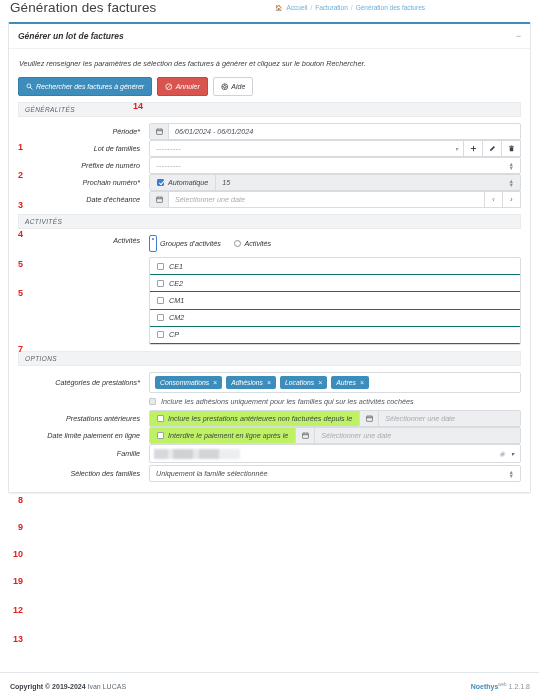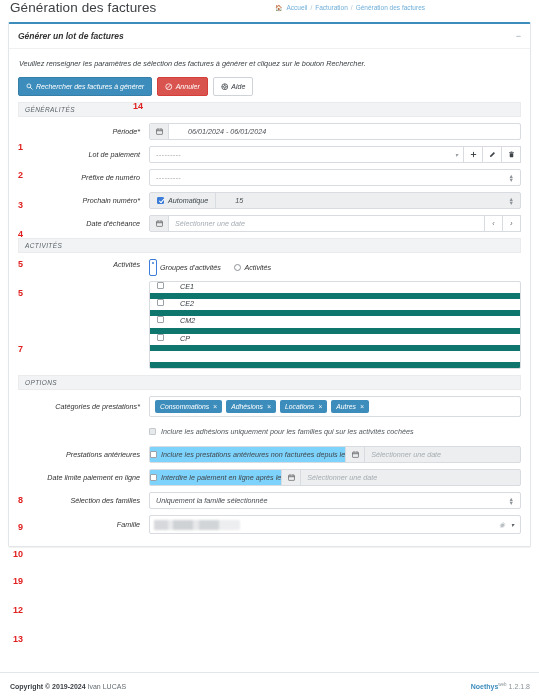--- a/index.html
+++ b/index.html
@@ -83,40 +83,40 @@
     background: #f2f3f4;
     border: 1px solid #eaebec;
     font-size: 6.5px;
     letter-spacing: .4px;
     color: #585f65;
     padding: 3px 6px;
     margin: 6px 0 6px 0;
   }
 
   
-  .frow { display: flex; align-items: center; margin-bottom: 6px; min-height: 17px; }
+  .frow { display: flex; align-items: center; min-height: 17px; }
   .flabel {
     width: 131px; flex: 0 0 131px; text-align: right; padding-right: 9px;
     font-size: 7.2px; color: #333; line-height: 10px;
   }
   .fctl { flex: 1 1 auto; display: flex; align-items: stretch; }
 
   .inp {
     flex: 1 1 auto; display: flex; align-items: center;
     border: 1px solid #d8dbdf; border-radius: 2px; background: #fff;
     height: 17px; font-size: 7.2px; color: #4a5055;
     overflow: hidden;
   }
   .inp.disabled { background: #eceeef; }
   .igroup-ico {
     width: 19px; flex: 0 0 19px; display: flex; align-items: center; justify-content: center;
     background: #eceeef; border-right: 1px solid #d8dbdf; align-self: stretch;
     color: #55595c;
   }
-  .inp .val { padding-left: 19px; color: #4a5055; }
+  .inp .val { padding-left: 6px; color: #4a5055; }
   .inp .ph  { padding-left: 6px; color: #a7adb3; }
   .inp .dots { padding-left: 6px; color: #8d9398; letter-spacing: .4px; }
 
   .caret-sm {
     margin-left:auto; margin-right: 6px; color:#9aa0a6; font-size:6px;
   }
   .spin {
     margin-left:auto; margin-right: 6px; display:flex; flex-direction:column;
     line-height:4px; color:#8b9196; font-size:5.5px; align-items:center;
   }
@@ -135,21 +135,21 @@
   }
 
   
   .chk-prefix {
     display:flex; align-items:center; gap:4px;
     padding: 0 7px; background:#eceeef; border-right:1px solid #d8dbdf;
     align-self:stretch; font-size:7.2px; color:#40464b; white-space: nowrap;
   }
   .chk-inline {
     display:flex; align-items:center; gap:4px;
-    padding: 0 0; background:#7dd3fc; border-right:1px solid #d8dbdf;
+    padding: 0 7px; background:#bef264; border-right:1px solid #d8dbdf;
     align-self:stretch; font-size:7.2px; color:#40464b; white-space: nowrap;
   }
   .cbox {
     width: 7px; height: 7px; border: 1px solid #9aa1a7; border-radius: 1px;
     background: #fff; display:inline-block; flex:0 0 7px; position:relative;
   }
   .cbox.checked { background: #3b7dd8; border-color: #3b7dd8; }
   .cbox.checked:after {
     content:""; position:absolute; left:1.6px; top:.3px; width:2.4px; height:4.2px;
     border: solid #fff; border-width: 0 1.1px 1.1px 0; transform: rotate(42deg);
@@ -167,23 +167,23 @@
   }
 
   
   .radio-line { display:flex; align-items:center; gap:4px; font-size:7.2px; color:#333; margin-bottom:5px; }
   .radio-line .grp { display:flex; align-items:center; gap:3px; margin-right:9px; cursor:pointer;}
   .listbox {
     border: 1px solid #d8dbdf; border-radius:2px; background:#fff;
     height: 88px; overflow: hidden; position: relative;
   }
   .listitem {
-    display:flex; align-items:flex-start; gap:16px;
+    display:flex; align-items:center; gap:5px;
     height: 17.2px; padding: 0 7px;
-    border-bottom: 6px solid #0f766e; font-size: 7.2px; color:#3a4045;
+    border-bottom: 1px solid #0f766e; font-size: 7.2px; color:#3a4045;
   }
 
   
   .tokenbox {
     flex:1 1 auto; border:1px solid #d8dbdf; border-radius:2px; background:#fff;
     min-height: 19px; display:flex; align-items:center; gap:4px; padding: 3px 5px; flex-wrap: wrap;
   }
   .token {
     background:#3c8dbc; color:#fff; font-size:6.8px; border-radius:2px;
     padding: 2px 5px; display:inline-flex; align-items:center; gap:4px;
@@ -297,21 +297,21 @@
                   <line x1="4.6" y1="1" x2="4.6" y2="4" stroke="#55595c" stroke-width="1.5"></line>
                   <line x1="11.4" y1="1" x2="11.4" y2="4" stroke="#55595c" stroke-width="1.5"></line>
                 </svg>
             </span>
             <span class="val">06/01/2024 - 06/01/2024</span>
           </div>
         </div>
       </div>
 
       <div class="frow">
-        <div class="flabel">Lot de paiement</div>
+        <div class="flabel">Lot de familles</div>
         <div class="fctl">
           <div class="inp">
             <span class="dots">---------</span>
             <span class="caret-sm">▾</span>
           </div>
           <div class="addon-btns">
             <div class="addon">
               <svg width="7" height="7" viewBox="0 0 16 16">
                   <line x1="8" y1="2" x2="8" y2="14" stroke="#3d4247" stroke-width="2.2"></line>
                   <line x1="2" y1="8" x2="14" y2="8" stroke="#3d4247" stroke-width="2.2"></line>
@@ -404,20 +404,24 @@
             <div class="listitem">
               <span class="cbox"></span>
               <span>CE1</span>
             </div>
             <div class="listitem">
               <span class="cbox"></span>
               <span>CE2</span>
             </div>
             <div class="listitem">
               <span class="cbox"></span>
+              <span>CM1</span>
+            </div>
+            <div class="listitem">
+              <span class="cbox"></span>
               <span>CM2</span>
             </div>
             <div class="listitem">
               <span class="cbox"></span>
               <span>CP</span>
             </div>
             <div class="listitem">
               
               
             </div>
@@ -492,44 +496,44 @@
             </span>
             <span class="igroup-ico" style="border-right:1px solid #d8dbdf;">
               <svg width="7" height="7" viewBox="0 0 16 16">
                   <rect x="1.2" y="2.6" width="13.6" height="12" rx="1.2" fill="none" stroke="#55595c" stroke-width="1.5"></rect>
                   <line x1="1.2" y1="6.2" x2="14.8" y2="6.2" stroke="#55595c" stroke-width="1.8"></line>
                   <line x1="4.6" y1="1" x2="4.6" y2="4" stroke="#55595c" stroke-width="1.5"></line>
                   <line x1="11.4" y1="1" x2="11.4" y2="4" stroke="#55595c" stroke-width="1.5"></line>
                 </svg>
             </span>
             <span class="ph">Sélectionner une date</span>
+          </div>
+        </div>
+      </div>
+
+      <div class="frow" style="margin-bottom:2px;">
+        <div class="flabel">Famille</div>
+        <div class="fctl">
+          <div class="s2">
+            <span class="redacted"></span>
+            <span class="clr">◉</span>
+            <span class="cav">▾</span>
           </div>
         </div>
       </div>
 
       <div class="frow">
         <div class="flabel">Sélection des familles</div>
         <div class="fctl">
           <div class="sel">
             <span>Uniquement la famille sélectionnée</span>
             <span class="spin">
                 <span>▲</span>
                 <span>▼</span>
               </span>
-          </div>
-        </div>
-      </div>
-
-      <div class="frow" style="margin-bottom:2px;">
-        <div class="flabel">Famille</div>
-        <div class="fctl">
-          <div class="s2">
-            <span class="redacted"></span>
-            <span class="clr">◉</span>
-            <span class="cav">▾</span>
           </div>
         </div>
       </div>
 
     </div>
   </div>
 
   <div class="marker" style="left:18px; top:142px;">1</div>
   <div class="marker" style="left:18px; top:170px;">2</div>
   <div class="marker" style="left:18px; top:200px;">3</div>

